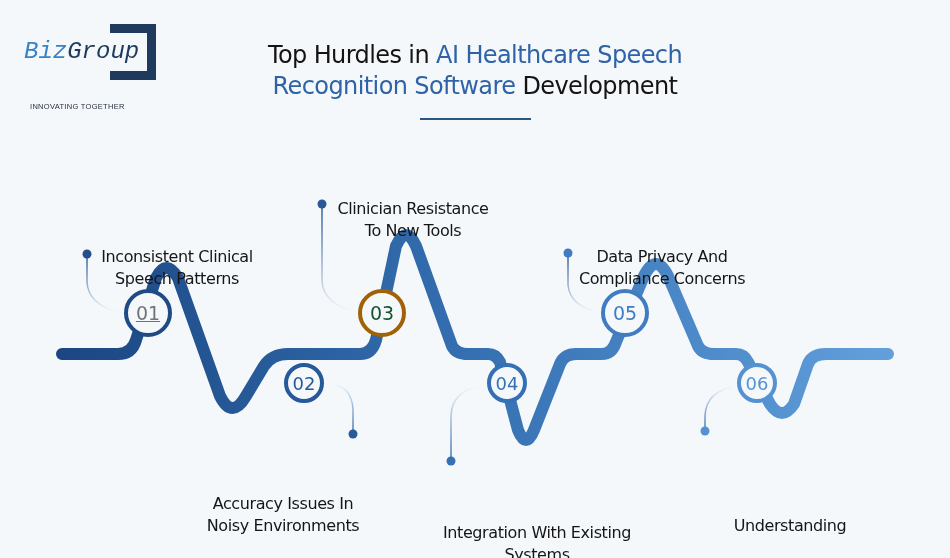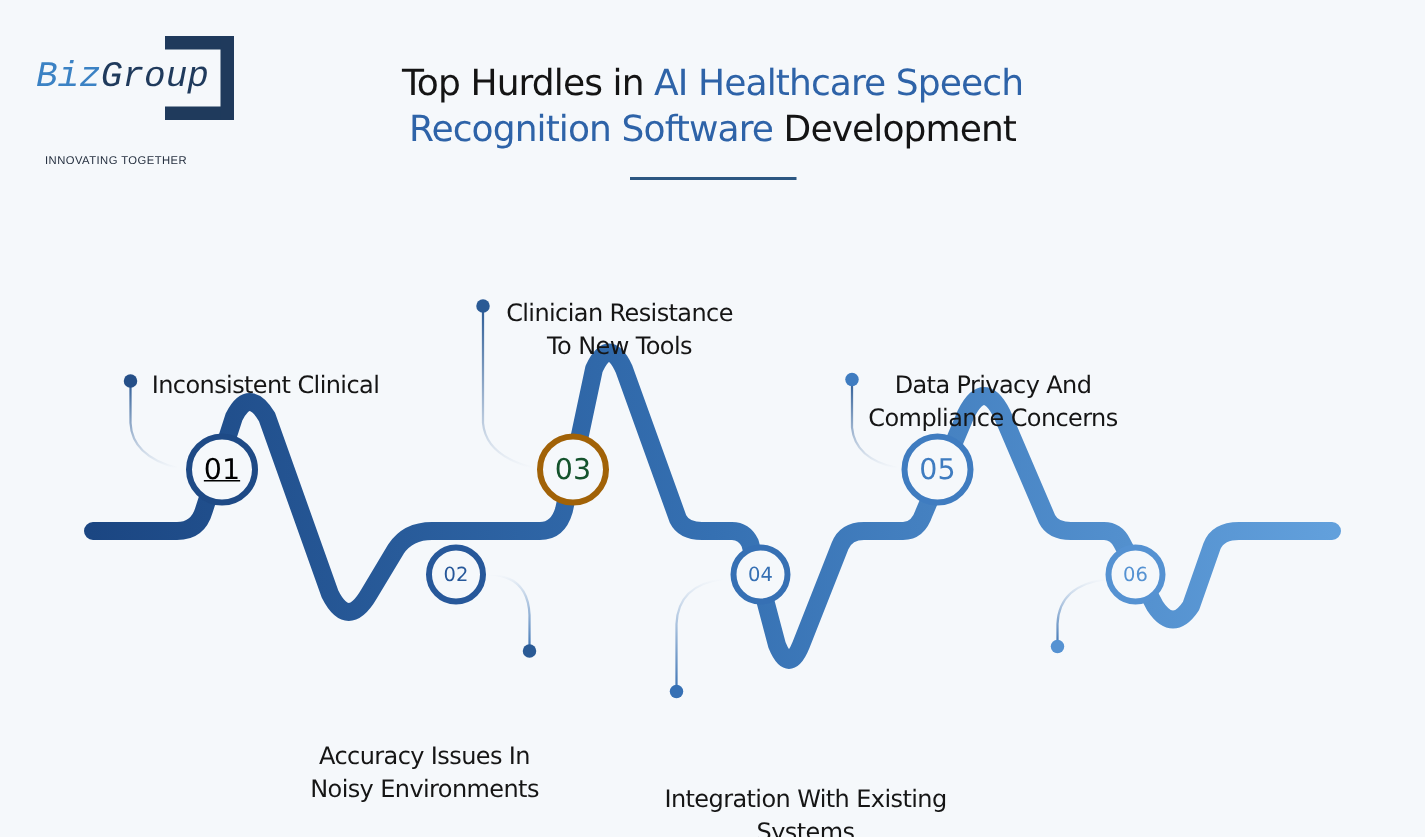--- a/index.html
+++ b/index.html
@@ -8,21 +8,21 @@
   .logo-box { position:absolute; left:90px; top:0px; width:46px; height:56px; border:9px solid #1f3a5c; border-left:none; border-bottom:9px solid #1f3a5c; box-sizing:border-box; }
   .logo-text { position:absolute; left:4px; top:14px; font-family:Liberation Mono, monospace; font-style:italic; font-size:24px; color:#1f3a5c; background:#f5f8fb; padding-right:2px; }
   .logo-text .biz { color:#3b82c4; }
   .logo-tag { position:absolute; left:10px; top:48px; font-size:7.5px; letter-spacing:0.3px; color:#1f2a3a; background:#f5f8fb;margin-top:30px; }
   .title { position:absolute; left:0; width:950px; top:40px; text-align:center; font-size:24px; line-height:31px; font-family:"DejaVu Sans", sans-serif; letter-spacing:-0.6px; }
   .title .hl { color:#2e63a8; font-weight:normal; }
   .underline { position:absolute; left:420px; top:118px; width:111px; height:2px; background:#2c5782; }
   svg.wave { position:absolute; left:0; top:0; }
   .label { position:absolute; text-align:center; font-family:"DejaVu Sans", sans-serif; font-size:16px; line-height:22px; letter-spacing:-0.4px; color:#151515;margin-top:48px; }
   .badge { position:absolute; width:48px; height:48px; border-radius:50%; background:#f5f8fb; box-sizing:border-box; display:flex; align-items:center; justify-content:center; font-family:"DejaVu Sans", sans-serif; font-size:19px; }
-  .badge.sm { width:40px; height:40px; font-size:13px; }
+  .badge.sm { width:40px; height:40px; font-size:18px; }
 </style>
 </head>
 <body>
 
 <div class="logo">
   <div class="logo-box"></div>
   <div class="logo-text"><span class="biz">Biz</span><span>Group</span></div>
   <div class="logo-tag">INNOVATING TOGETHER</div>
 </div>
 
@@ -69,37 +69,37 @@
   <g>
     <path d="M482 386 Q452 390 451 416 L451 461" fill="none" stroke="url(#lg2)" stroke-width="1.5"></path>
     <circle cx="451" cy="461" r="4.5" fill="#3670b4"></circle>
   </g>
   <g>
     <path d="M738 386 Q706 390 705 416 L705 431" fill="none" stroke="url(#lg2)" stroke-width="1.5"></path>
     <circle cx="705" cy="431" r="4.5" fill="#5592d2"></circle>
   </g>
 </svg>
 
-<div class="badge" style="left:124px;top:289px;border:4px solid #1e4a86;color:#000000;text-decoration:underline;">01</div>
+<div class="badge" style="left:124px;top:289px;border:4px solid #1e4a86;color:#737373;text-decoration:underline;">01</div>
 <div class="badge sm" style="left:284px;top:363px;border:4px solid #27589a;color:#27589a;">02</div>
 <div class="badge" style="left:358px;top:289px;border:4px solid #a16207;color:#14532d;">03</div>
 <div class="badge sm" style="left:487px;top:363px;border:4px solid #3670b4;color:#3670b4;">04</div>
 <div class="badge" style="left:601px;top:289px;border:4px solid #3f7cc0;color:#3f7cc0;">05</div>
 <div class="badge sm" style="left:737px;top:363px;border:4px solid #5592d2;color:#5592d2;">06</div>
 
 <div class="label" style="left:60px;top:198px;width:234px;">
-  <span>Inconsistent Clinical</span><br>
+  <span>Inconsistent Clinical</span><br><span>Speech Patterns</span>
 </div>
 <div class="label" style="left:298px;top:150px;width:230px;">
   <span>Clinician Resistance</span><br><span>To New Tools</span>
 </div>
 <div class="label" style="left:540px;top:198px;width:244px;">
   <span>Data Privacy And</span><br><span>Compliance Concerns</span>
 </div>
 <div class="label" style="left:170px;top:445px;width:226px;">
   <span>Accuracy Issues In</span><br><span>Noisy Environments</span>
 </div>
 <div class="label" style="left:412px;top:474px;width:250px;">
   <span>Integration With Existing</span><br><span>Systems</span>
 </div>
 <div class="label" style="left:690px;top:445px;width:200px;">
-  <br>
+  <br><span>Understanding</span>
 </div>
 
 </body></html>

